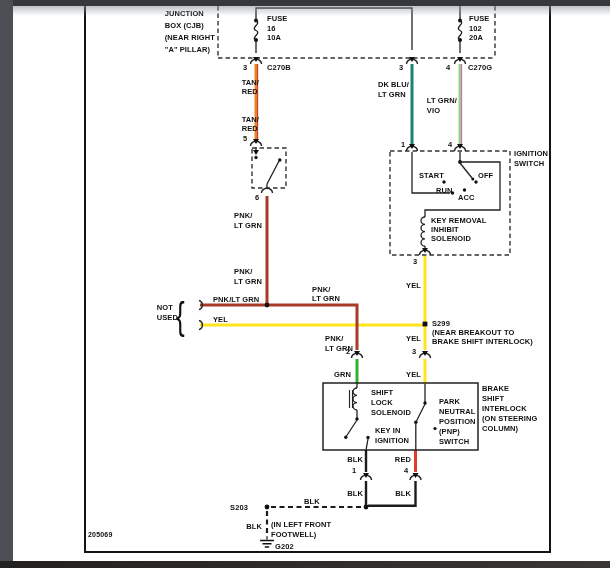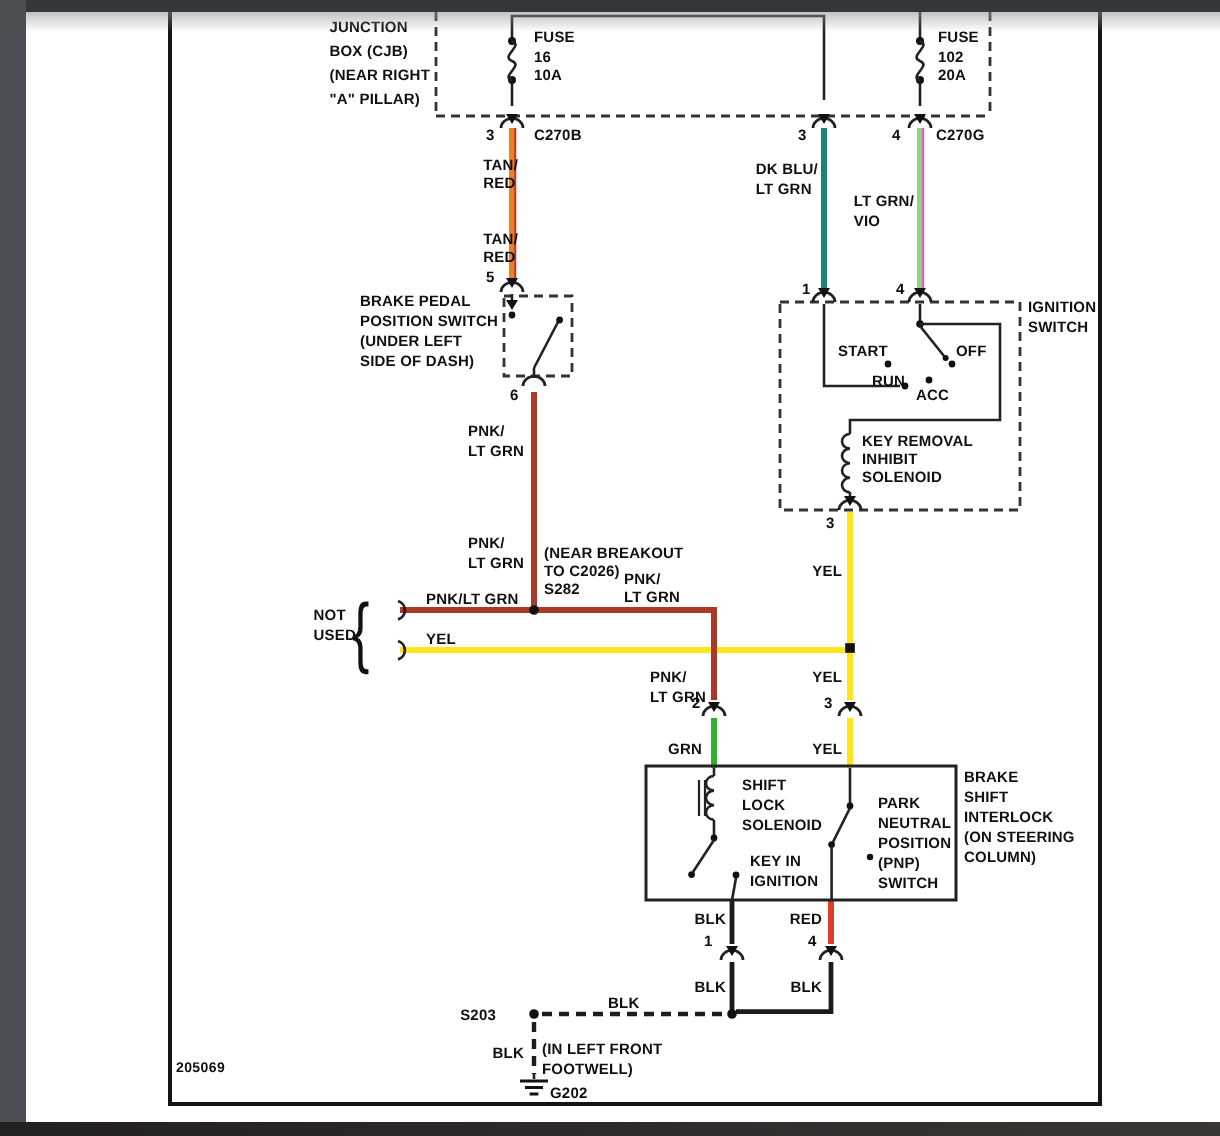--- a/index.html
+++ b/index.html
@@ -206,56 +206,52 @@
   <div class="lbl ra lh9" style="right:351px;top:78px">TAN/
 RED</div>
   <div class="lbl ra lh9" style="right:351px;top:115px">TAN/
 RED</div>
   <div class="lbl ra lh10" style="right:201px;top:80px">DK BLU/
 LT GRN</div>
   <div class="lbl ra lh10" style="right:153px;top:96px">LT GRN/
 VIO</div>
 
   <div class="lbl" style="left:243px;top:134px">5</div>
-  <div class="lbl ra lh10" style="right:361px;top:146px">BRAKE PEDAL
-POSITION SWITCH
-(UNDER LEFT
-SIDE OF DASH)</div>
   <div class="lbl" style="left:255px;top:193px">6</div>
   <div class="lbl ra lh10" style="right:348px;top:211px">PNK/
 LT GRN</div>
 
   <div class="lbl" style="left:401px;top:140px">1</div>
   <div class="lbl" style="left:448px;top:140px">4</div>
   <div class="lbl lh10" style="left:514px;top:149px">IGNITION
 SWITCH</div>
   <div class="lbl" style="left:419px;top:171px">START</div>
   <div class="lbl" style="left:478px;top:171px">OFF</div>
   <div class="lbl" style="left:436px;top:186px">RUN</div>
   <div class="lbl" style="left:458px;top:193px">ACC</div>
   <div class="lbl lh9" style="left:431px;top:216px">KEY REMOVAL
 INHIBIT
 SOLENOID</div>
   <div class="lbl" style="left:413px;top:257px">3</div>
   <div class="lbl ra" style="right:189px;top:281px">YEL</div>
 
   <div class="lbl ra lh10" style="right:348px;top:267px">PNK/
 LT GRN</div>
-  <div class="lbl lh9" style="left:272px;top:272px">(NEAR BREAKOUT
-TO C2026)
-S282</div>
   <div class="lbl ra lh9" style="right:270px;top:285px">PNK/
 LT GRN</div>
 
   <div class="lbl ra lh10" style="right:432px;top:303px">NOT
 USED</div>
   <div class="brace" style="left:176px;top:296px">{</div>
   <div class="lbl" style="left:213px;top:295px">PNK/LT GRN</div>
   <div class="lbl" style="left:213px;top:315px">YEL</div>
 
+  <div class="lbl lh9" style="left:432px;top:319px">S299
+(NEAR BREAKOUT TO
+BRAKE SHIFT INTERLOCK)</div>
   <div class="lbl ra" style="right:189px;top:334px">YEL</div>
   <div class="lbl ra lh10" style="right:257px;top:334px">PNK/
 LT GRN</div>
   <div class="lbl" style="left:346px;top:347px">2</div>
   <div class="lbl" style="left:412px;top:347px">3</div>
   <div class="lbl ra" style="right:259px;top:370px">GRN</div>
   <div class="lbl ra" style="right:189px;top:370px">YEL</div>
 
   <div class="lbl lh10" style="left:482px;top:384px">BRAKE
 SHIFT

